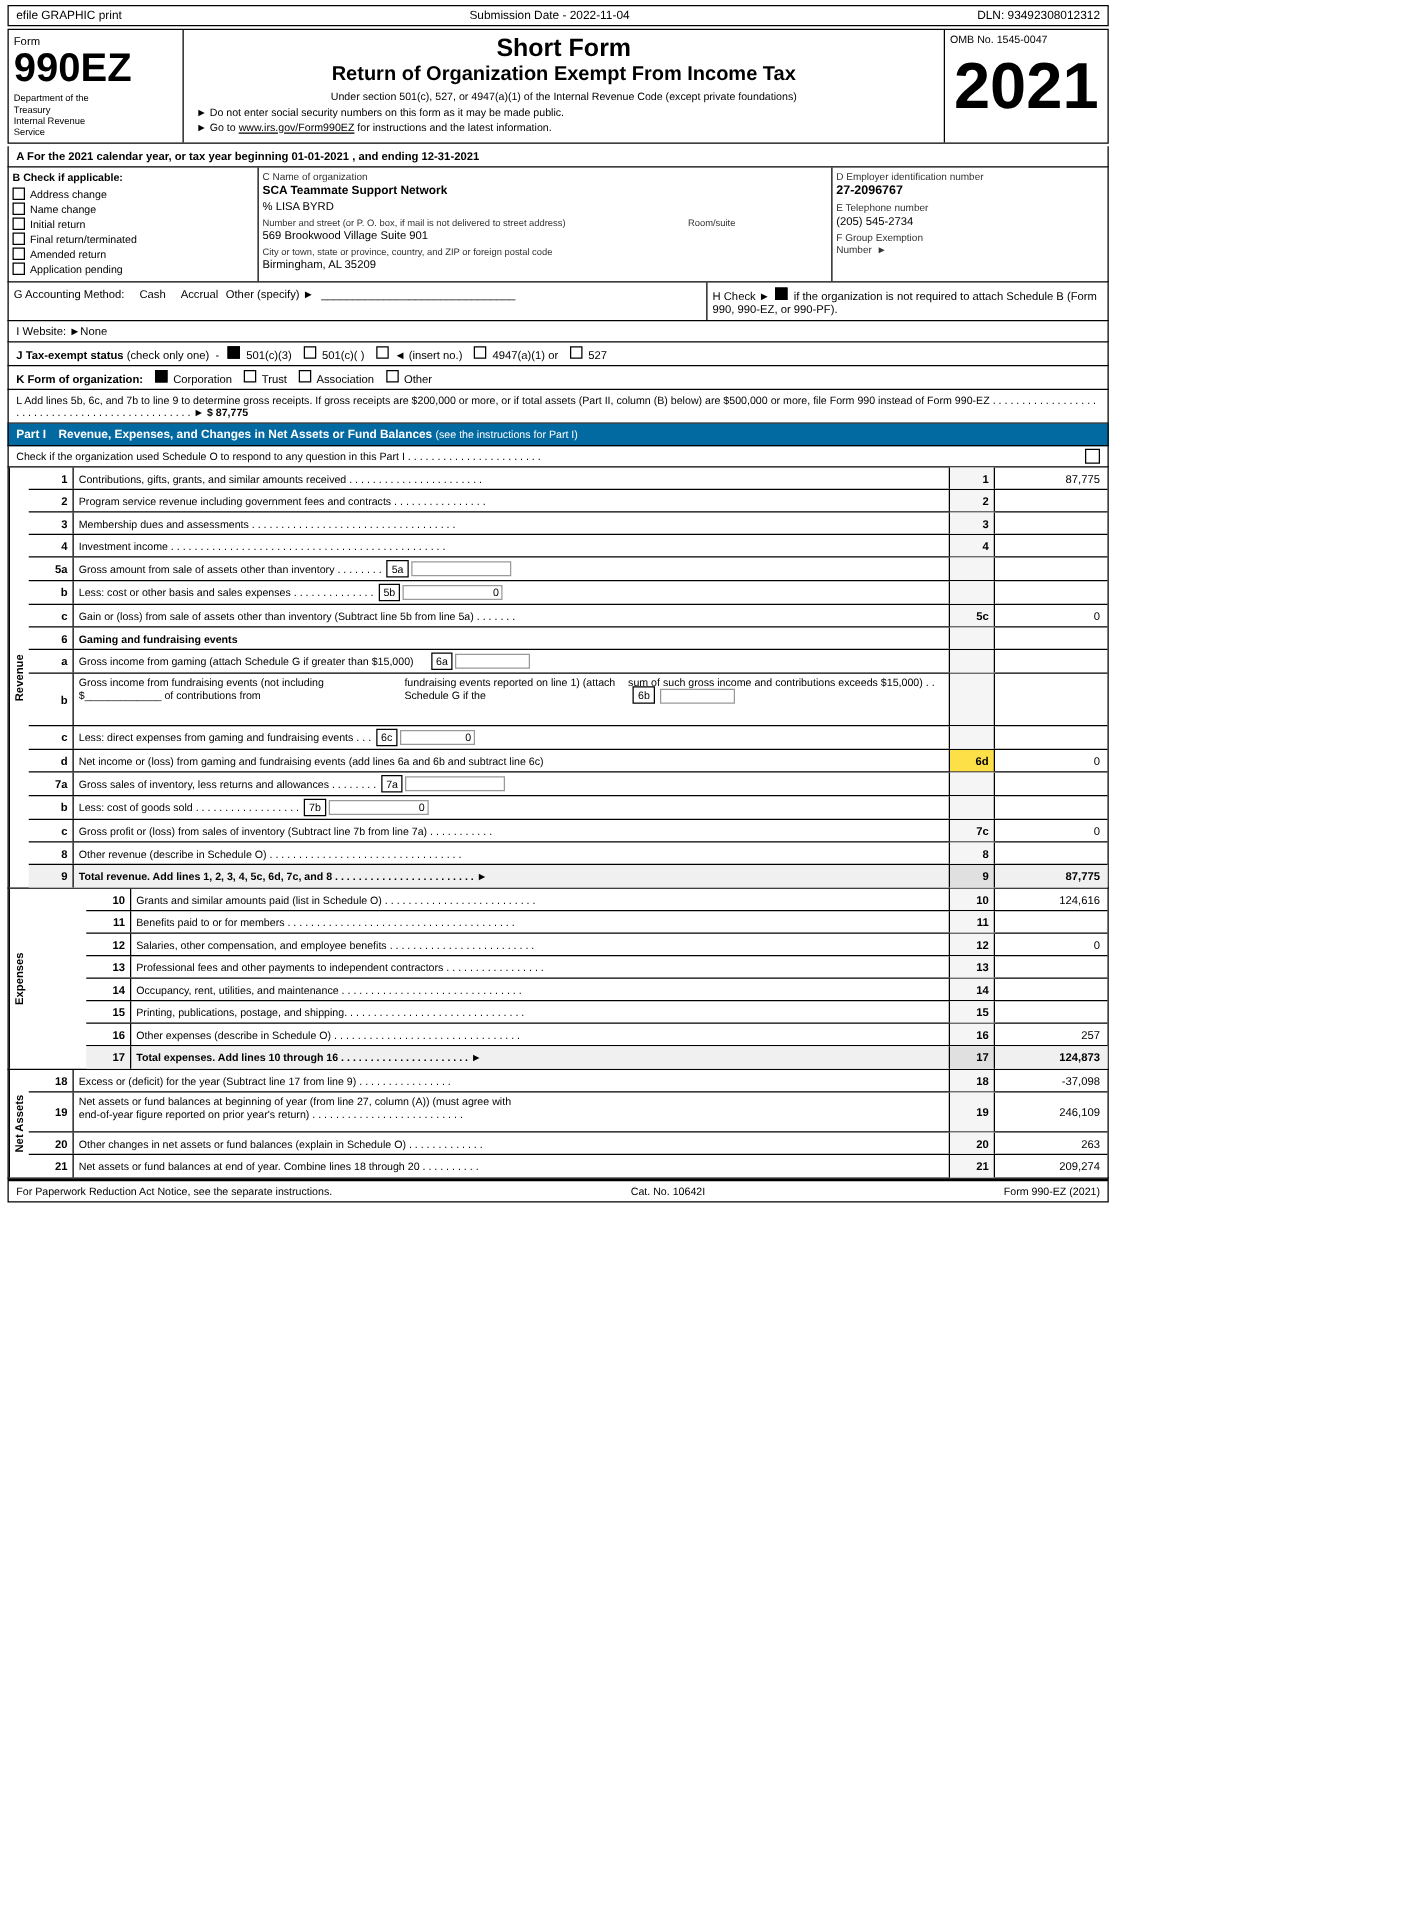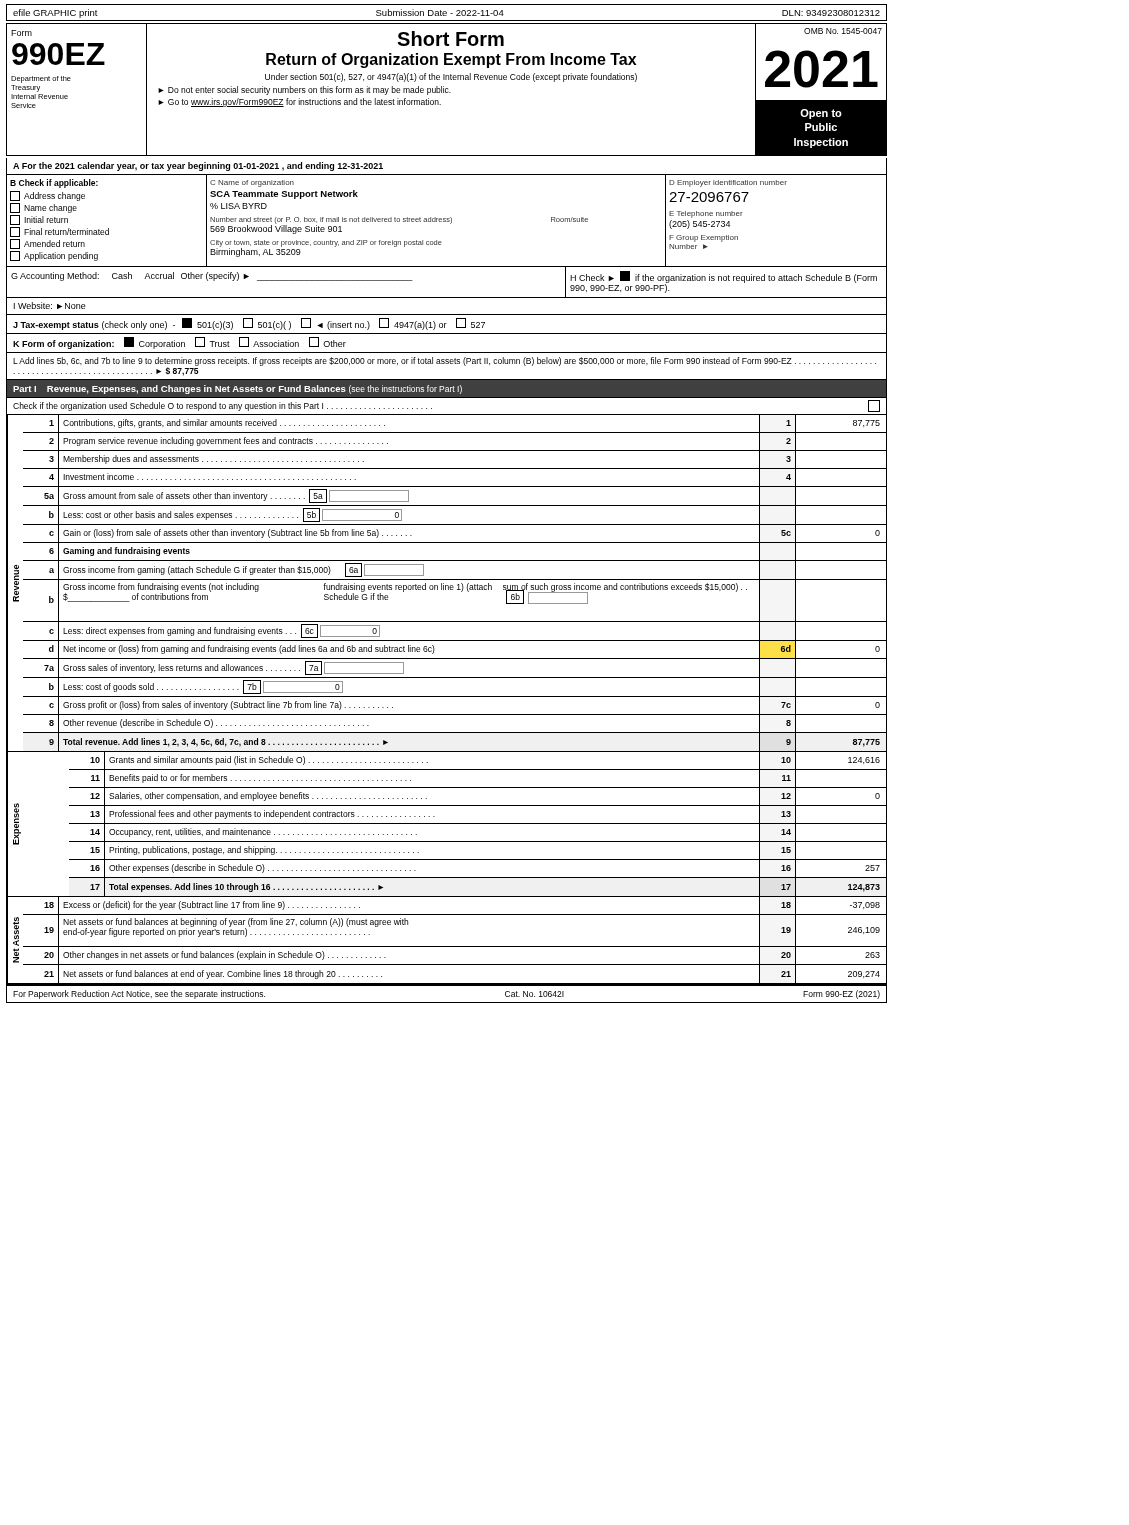--- a/index.html
+++ b/index.html
@@ -41,21 +41,21 @@
     .col-c { flex: 1; border-right: 1px solid black; padding: 3px; }
     .col-c .c-label { font-size: 8px; color: #333; }
     .col-c .org-name { font-size: 9.5px; font-weight: bold; margin-top: 1px; }
     .col-c .contact { font-size: 9px; margin-top: 2px; }
     .col-c .address-label { font-size: 7.5px; color: #333; margin-top: 4px; }
     .col-c .address { font-size: 9px; }
     .col-c .city-label { font-size: 7.5px; color: #333; margin-top: 4px; }
     .col-c .city { font-size: 9px; }
     .col-d { width: 220px; padding: 3px; }
     .col-d .d-label { font-size: 8px; color: #333; }
-    .col-d .ein { font-size: 15px; font-weight: normal; margin-top: 1px; }
+    .col-d .ein { font-size: 10px; font-weight: bold; margin-top: 1px; }
     .col-d .e-label { font-size: 8px; color: #333; margin-top: 4px; }
     .col-d .phone { font-size: 9px; margin-top: 1px; }
     .col-d .f-label { font-size: 8px; color: #333; margin-top: 4px; }
     .col-d .group-row { display: flex; align-items: center; gap: 4px; }
     
     
     .section-gh { display: flex; border: 1px solid black; border-top: none; }
     .col-g { flex: 1; border-right: 1px solid black; padding: 4px; font-size: 9px; }
     .col-g .g-row { display: flex; align-items: center; gap: 6px; }
     .col-h { width: 320px; padding: 4px; font-size: 9px; }
@@ -66,21 +66,21 @@
     
     .section-j { border: 1px solid black; border-top: none; padding: 3px 6px; font-size: 9px; }
     
     
     .section-k { border: 1px solid black; border-top: none; padding: 3px 6px; font-size: 9px; }
     
     
     .section-l { border: 1px solid black; border-top: none; padding: 3px 6px; font-size: 8.5px; }
     
     
-    .part-header { background: #404040; color: white; padding: 3px 6px; font-size: 9.5px; font-weight: bold; display: flex; gap: 10px; border: 1px solid black; border-top: none; }
+    .part-header { background: #0369a1; color: white; padding: 3px 6px; font-size: 9.5px; font-weight: bold; display: flex; gap: 10px; border: 1px solid black; border-top: none; }
     .part-header .part-label { }
     .part-header .part-title { }
     
     
     .data-row { display: flex; border-bottom: 1px solid black; min-height: 18px; }
     .data-row:last-child { border-bottom: none; }
     .data-row .rnum { width: 36px; text-align: right; padding: 2px 4px; border-right: 1px solid black; font-weight: bold; font-size: 9px; display: flex; align-items: center; justify-content: flex-end; }
     .data-row .rlabel { flex: 1; padding: 2px 4px; border-right: 1px solid black; font-size: 8.5px; display: flex; align-items: center; }
     .data-row .rval { width: 90px; padding: 2px 6px; text-align: right; font-size: 9px; display: flex; align-items: center; justify-content: flex-end; }
     
@@ -126,27 +126,22 @@
       <div class="subtitle">Under section 501(c), 527, or 4947(a)(1) of the Internal Revenue Code (except private foundations)</div>
       <div class="instruction1">
         <span>► Do not enter social security numbers on this form as it may be made public.</span>
       </div>
       <div class="instruction2">
         ► Go to <span class="link underline">www.irs.gov/Form990EZ</span> for instructions and the latest information.
       </div>
     </div>
 
     <div class="year-box">
-      <div style="font-size:8.5px; text-align:right; padding:2px 4px; width:100%;">OMB No. 1545-0047</div>
+      <div style="font-size:8.5px; text-align:left; padding:2px 4px; width:100%;">OMB No. 1545-0047</div>
       <div class="year-number">2021</div>
-      <div class="open-public">
-        <span>Open to</span><br>
-        <span>Public</span><br>
-        <span>Inspection</span>
-      </div>
     </div>
   </div>
 
   <div class="section-a">
     <span>A For the 2021 calendar year, or tax year beginning 01-01-2021 , and ending 12-31-2021</span>
   </div>
 
   <div class="section-bcd">
 
     <div class="col-b">

